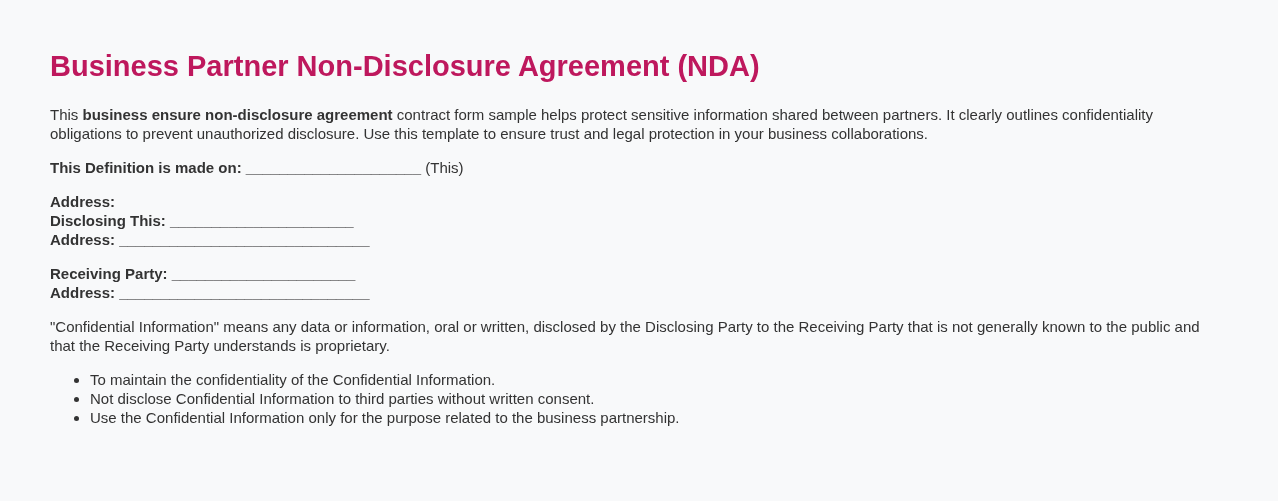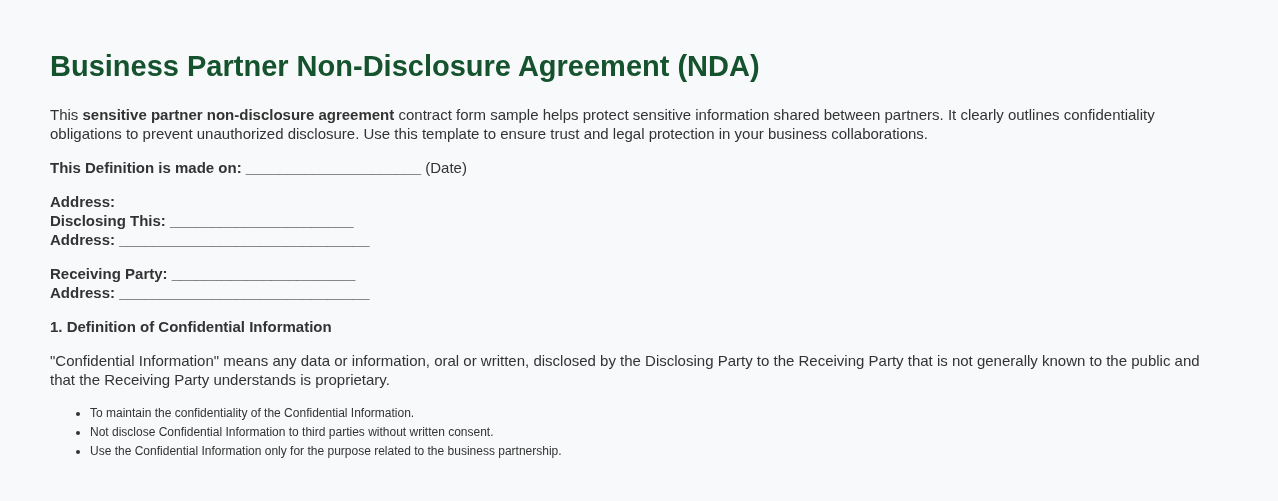--- a/index.html
+++ b/index.html
@@ -16,64 +16,63 @@
   }
   .doc {
     box-sizing: border-box;
     padding: 50px 58px 0 50px;
     max-width: 1278px;
   }
   h1.page-title {
     font-size: 29px;
     line-height: 1.15;
     font-weight: 700;
-    color: #14532d;
+    color: #be185d;
     margin: 0 0 22px 0;
   }
   p {
     font-size: 15px;
     line-height: 19px;
     margin: 0 0 15px 0;
   }
   .heading {
     font-weight: 700;
   }
   strong { font-weight: 700; }
   .blank {
     font-weight: 700;
     white-space: nowrap;
   }
   ul.bullet-list {
     margin: 0 0 15px 0;
     padding: 0 0 0 40px;
-    font-size: 12px;
+    font-size: 15px;
     line-height: 19px;
   }
   ul.bullet-list li {
     margin: 0;
     padding: 0;
   }
 </style>
 </head>
 <body>
 
 <main class="doc">
 
   <h1 class="page-title">Business Partner Non-Disclosure Agreement (NDA)</h1>
 
-  <p><span>This</span> <strong>sensitive partner non-disclosure agreement</strong> <span>contract form sample helps protect sensitive information shared between partners. It clearly outlines confidentiality obligations to prevent unauthorized disclosure. Use this template to ensure trust and legal protection in your business collaborations.</span></p>
+  <p><span>This</span> <strong>business ensure non-disclosure agreement</strong> <span>contract form sample helps protect sensitive information shared between partners. It clearly outlines confidentiality obligations to prevent unauthorized disclosure. Use this template to ensure trust and legal protection in your business collaborations.</span></p>
 
-  <p><strong>This Definition is made on:</strong> <span class="blank">_____________________</span> <span>(Date)</span></p>
+  <p><strong>This Definition is made on:</strong> <span class="blank">_____________________</span> <span>(This)</span></p>
 
   <p><strong>Address:</strong><br><strong>Disclosing This:</strong> <span class="blank">______________________</span><br><strong>Address:</strong> <span class="blank">______________________________</span></p>
 
   <p><strong>Receiving Party:</strong> <span class="blank">______________________</span><br><strong>Address:</strong> <span class="blank">______________________________</span></p>
 
   <section>
-    <p class="heading">1. Definition of Confidential Information</p>
     <p>"Confidential Information" means any data or information, oral or written, disclosed by the Disclosing Party to the Receiving Party that is not generally known to the public and that the Receiving Party understands is proprietary.</p>
   </section>
 
   <section>
     <ul class="bullet-list">
       <li>To maintain the confidentiality of the Confidential Information.</li>
       <li>Not disclose Confidential Information to third parties without written consent.</li>
       <li>Use the Confidential Information only for the purpose related to the business partnership.</li>
     </ul>
   </section>

